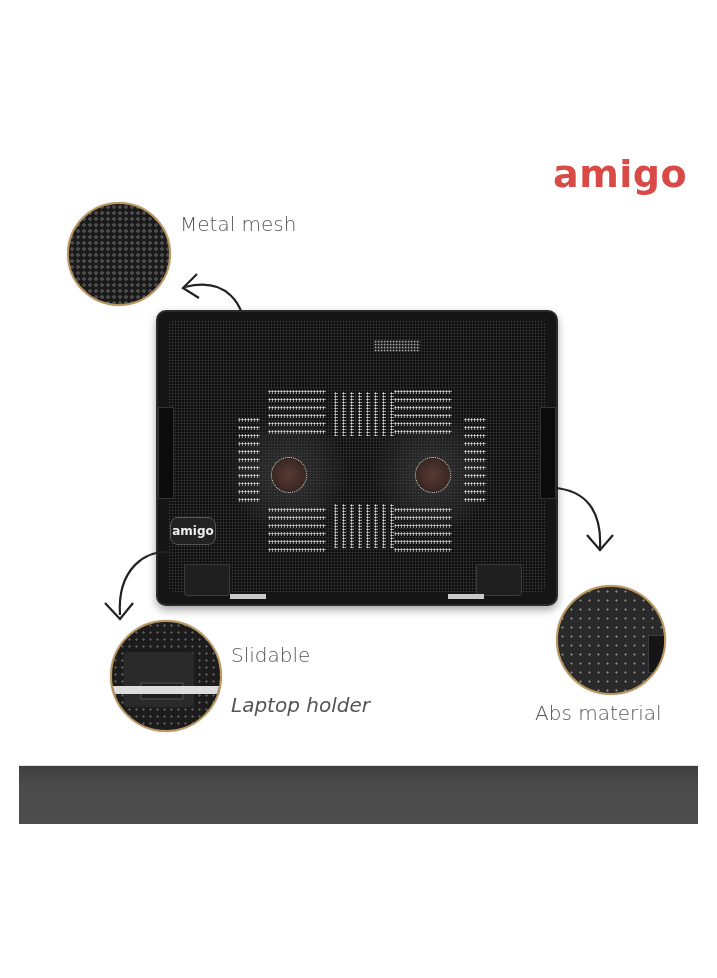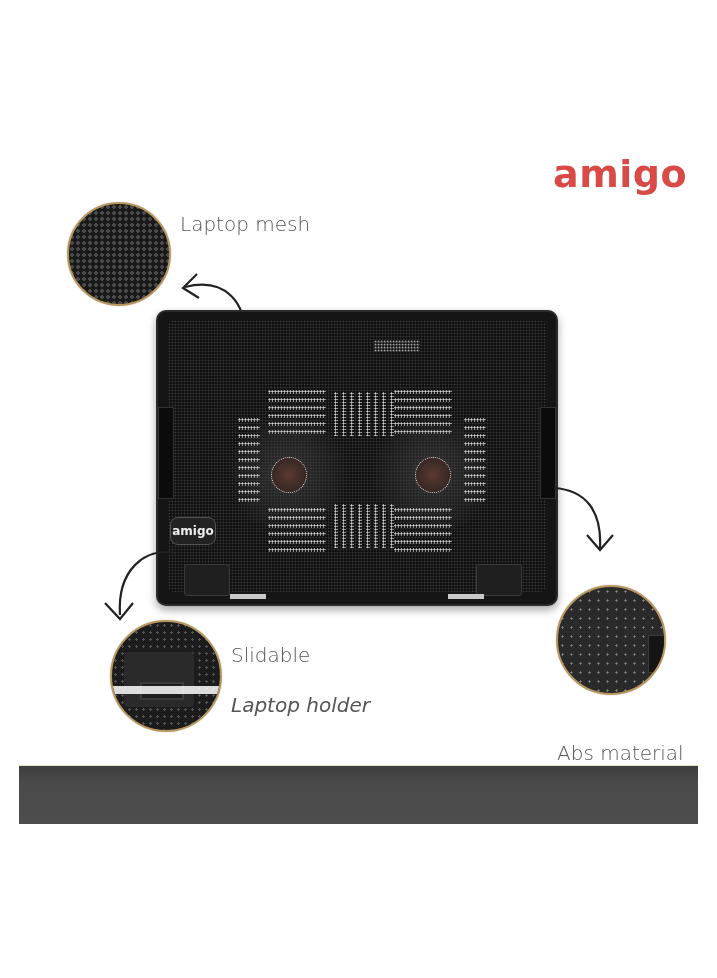--- a/index.html
+++ b/index.html
@@ -25,21 +25,21 @@
   .rail{position:absolute;height:5px;background:#c9c9c9;}
   .usb{position:absolute;left:372px;top:340px;width:46px;height:12px;background-image:radial-gradient(circle,#aaa 0.8px,transparent 1.1px);background-size:3px 3px;}
   .bar{position:absolute;left:19px;top:765px;width:679px;height:58px;background:linear-gradient(180deg,#3e3e40 0%,#4a4a4a 30%,#4d4d4d 100%);border-top:1px solid #e8e4c8;}
 </style>
 </head>
 <body>
 
 <div class="brand">amigo</div>
 
 <div class="circle mesh-hex" style="left:67px;top:202px;width:100px;height:100px;"></div>
-<div class="label" style="left:180px;top:211px;">Laptop mesh</div>
+<div class="label" style="left:180px;top:211px;">Metal mesh</div>
 <svg class="arrow" style="left:175px;top:262px;" width="90" height="80" viewBox="0 0 90 80">
   <path d="M70 78 C 72 40, 50 15, 10 25" stroke="#222" stroke-width="2.2" fill="none"></path>
   <path d="M22 12 L8 26 L24 36" stroke="#222" stroke-width="2.2" fill="none"></path>
 </svg>
 
 <div class="stand">
   <div class="stand-mesh"></div>
   <div class="side-slot" style="left:0;top:95px;"></div>
   <div class="side-slot" style="right:0;top:95px;"></div>
   <div class="fan" style="left:70px;top:102px;">
@@ -146,15 +146,15 @@
 <div class="label" style="left:231px;top:642px;">Slidable</div>
 <div class="label" style="left:231px;top:692px;font-style:italic;">Laptop holder</div>
 
 <svg class="arrow" style="left:550px;top:480px;" width="70" height="75" viewBox="0 0 70 75">
   <path d="M4 8 C 35 10, 52 30, 50 68" stroke="#222" stroke-width="2.2" fill="none"></path>
   <path d="M37 55 L50 70 L63 55" stroke="#222" stroke-width="2.2" fill="none"></path>
 </svg>
 <div class="circle abs-dot" style="left:556px;top:585px;width:106px;height:106px;">
   <div style="position:absolute;right:-2px;top:48px;width:16px;height:36px;background:#151515;border:1px solid #3a3a3a;"></div>
 </div>
-<div class="label" style="left:557px;top:700px;margin-top:40px;">Abs material</div>
+<div class="label" style="left:535px;top:700px;">Abs material</div>
 
 <div class="bar"></div>
 
 </body></html>

